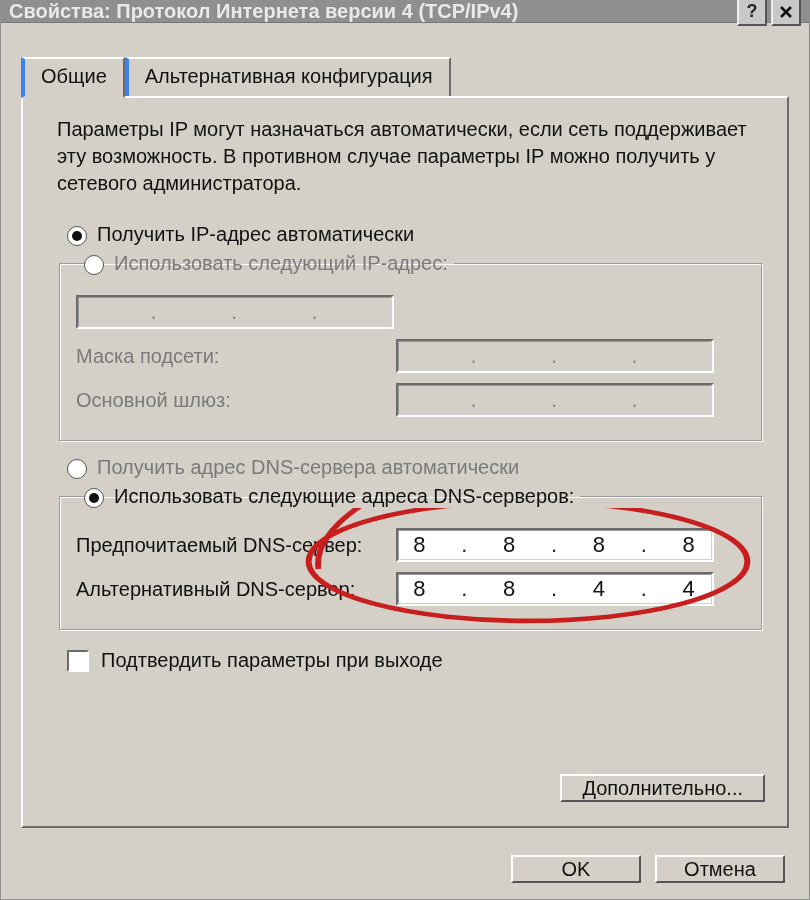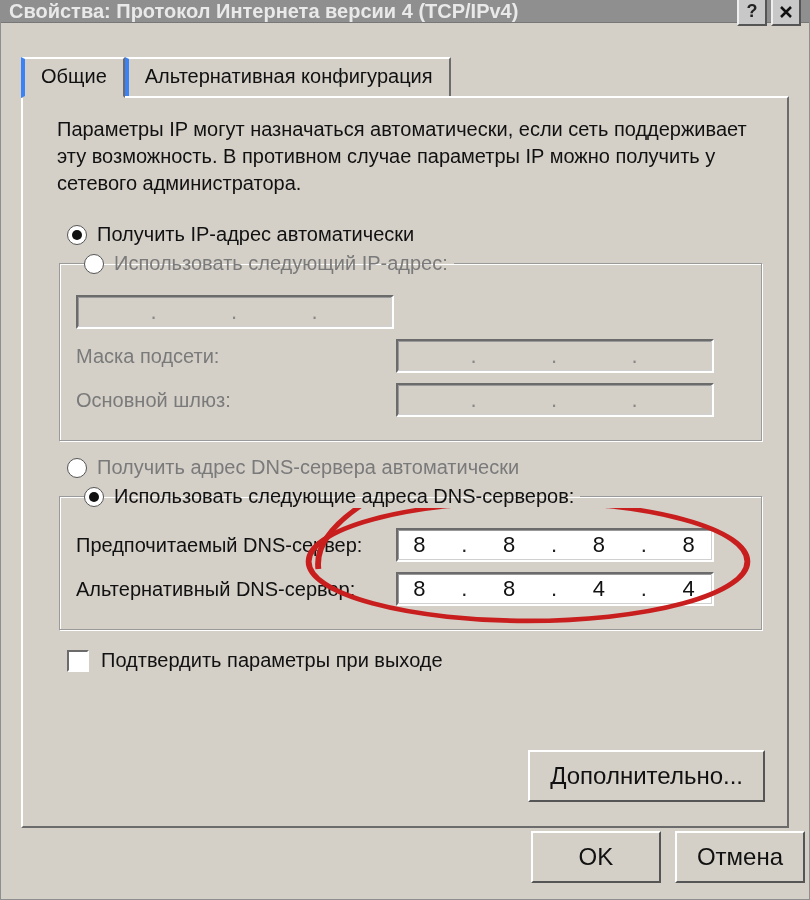--- a/index.html
+++ b/index.html
@@ -73,21 +73,21 @@
     padding: 18px 22px 22px 34px;
     height: 732px;
     box-sizing: border-box;
   }
   .desc {
     color: #111;
     line-height: 1.35;
     margin-bottom: 26px;
   }
   .radio-row {
-    display: flex; align-items: center; gap: 10px;
+    display: flex; align-items: flex-end; gap: 10px;
     margin: 6px 0 6px 10px;
     color: #111;
   }
   .radio-row.disabled { color: #7a7a7a; }
   .radio-outer {
     width: 20px; height: 20px; border-radius: 50%;
     background: #fff;
     border: 1px solid #555;
     display: flex; align-items: center; justify-content: center;
     box-sizing: border-box;
@@ -149,38 +149,38 @@
     color: #111;
   }
   .chk {
     width: 22px; height: 22px;
     background: #fff;
     border-top: 2px solid #6b6b6b; border-left: 2px solid #6b6b6b;
     border-right: 2px solid #fff; border-bottom: 2px solid #fff;
     box-sizing: border-box;
   }
   .btn {
-    height: 52px;
+    height: 28px;
     padding: 0 20px;
     background: #d4d0c8;
     border-top: 2px solid #fff; border-left: 2px solid #fff;
     border-right: 2px solid #555; border-bottom: 2px solid #555;
     box-sizing: border-box;
-    font-size: 24px;
+    font-size: 20px;
     display: inline-flex; align-items: center; justify-content: center;
     color: #111;
   }
   .adv-wrap {
     position: absolute;
     right: 22px;
     bottom: 24px;
   }
   .dlg-buttons {
     position: absolute;
-    right: 4px; bottom: 16px;
+    right: 24px; bottom: 16px;
     display: flex; gap: 14px;
   }
   .dlg-buttons .btn { min-width: 130px; }
   svg.annot {
     position: absolute;
     left: 0; top: 0;
     width: 100%; height: 100%;
     pointer-events: none;
   }
 </style>

